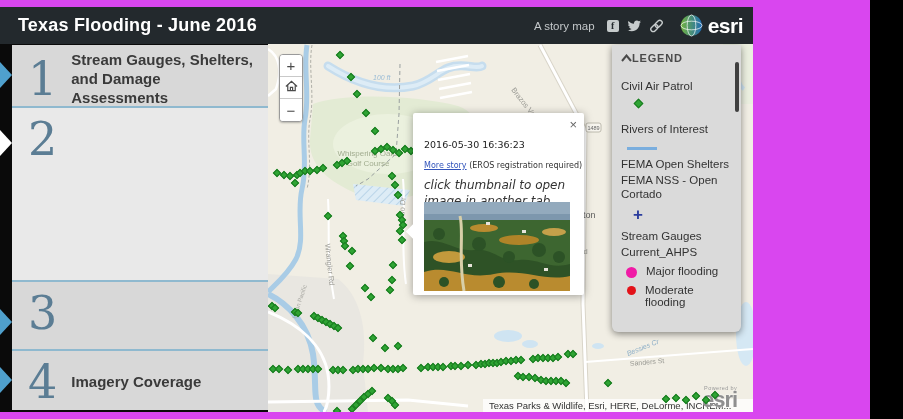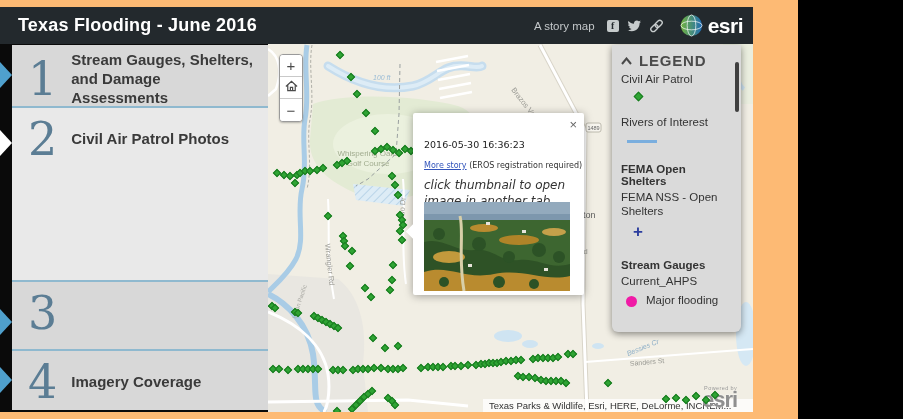--- a/index.html
+++ b/index.html
@@ -1,17 +1,17 @@
 <!DOCTYPE html>
 <html><head>
 <meta charset="utf-8">
 <style>
   html,body{margin:0;padding:0;background:#000;}
   *{box-sizing:border-box;}
-  .stage{position:relative;width:798px;height:419px;background:#fdba74;overflow:hidden;
+  .stage{position:relative;width:870px;height:419px;background:#d946ef;overflow:hidden;
          font-family:"Liberation Sans",sans-serif;}
   .app{position:absolute;left:0;top:7px;width:753px;height:405px;background:#f1eee4;}
 
   
   .hdr{position:absolute;left:0;top:0;width:753px;height:37px;background:#23292d;
        display:flex;align-items:center;padding:0 10px 0 18px;}
   .hdr-title{color:#fff;font-size:18px;font-weight:bold;letter-spacing:.2px;}
   .hdr-right{margin-left:auto;display:flex;align-items:center;gap:9px;}
   .hdr-sub{color:#c3c7c9;font-size:11.5px;margin-right:3px;}
   .soc{display:flex;align-items:center;gap:8px;}
@@ -71,32 +71,32 @@
   .popup .linkline{position:absolute;left:11px;top:48px;font-size:8px;white-space:nowrap;}
   .popup .linkline a{color:#3355bb;text-decoration:underline;}
   .popup .instr{position:absolute;left:11px;top:64px;width:152px;font-size:12px;
          font-style:italic;color:#333;line-height:1.35;}
   .thumb{position:absolute;left:11px;top:89px;width:146px;height:89px;cursor:pointer;}
 
   
   .legend{position:absolute;left:344px;top:1px;width:129px;height:287px;background:#dadada;
           z-index:4;border-radius:0 0 6px 6px;box-shadow:0 2px 7px rgba(0,0,0,.45);
           padding:7px 8px 8px 9px;font-size:11.5px;color:#333;}
-  .lg-head{display:flex;align-items:center;gap:7px;font-size:15px;font-weight:bold;
-          color:#4a4a4a;letter-spacing:.8px;margin-bottom:4px;cursor:pointer;}
+  .lg-head{display:flex;align-items:center;font-size:11px;font-weight:bold;
+          color:#4a4a4a;letter-spacing:.8px;margin-bottom:16px;cursor:pointer;}
   .lg-title{margin-top:0;}
   .lg-sym-diamond{width:7px;height:7px;background:#2fa434;border:1px solid #187a1f;
           transform:rotate(45deg);margin:8px 0 8px 14px;}
   .lg-line{width:30px;height:3px;background:#7aaede;margin:12px 0 6px 6px;}
   .lg-plus{color:#2b3d9e;font-size:17px;font-weight:bold;line-height:14px;margin:6px 0 4px 12px;}
   .lg-row{display:flex;align-items:flex-start;margin-top:6px;}
   .lg-dotswatch{flex:0 0 auto;border-radius:50%;margin:2px 9px 0 5px;}
   .lg-scroll{position:absolute;right:2px;top:17px;width:4px;height:50px;background:#3f3f3f;
           border-radius:2px;}
-  .mt16{margin-top:16px;} .mt20{margin-top:20px;font-weight:bold;}
+  .mt16{margin-top:16px;} .mt20{margin-top:8px;}
   .lg-sub{margin-top:3px;line-height:1.25;width:100px;}
 
   
   .attrib{position:absolute;left:215px;top:355px;width:270px;height:13px;z-index:1;
           background:rgba(255,255,255,.78);font-size:9.5px;color:#323232;
           padding:1px 0 0 6px;white-space:nowrap;}
   .watermark{position:absolute;left:434px;top:341px;z-index:1;text-align:right;}
   .watermark .pb{font-size:5.5px;color:#9a9a9a;letter-spacing:.4px;}
   .watermark .wm{font-size:22px;line-height:18px;font-weight:bold;color:#8f8f8f;
           letter-spacing:-1px;text-shadow:0 0 2px #fff;}
@@ -146,21 +146,20 @@
       <div class="step-row">
         <span class="num">1</span>
         <span class="step-label">Stream Gauges, Shelters, and Damage Assessments</span>
       </div>
     </div>
     <div class="sdiv d1"></div>
     <div class="step active s2">
       <span class="arrow white a2"></span>
       <div class="step-row">
         <span class="num">2</span>
-        <span class="step-label">Civil Air Patrol Photos</span>
       </div>
     </div>
     <div class="sdiv d2"></div>
     <div class="step s3">
       <span class="arrow blue a3"></span>
       <div class="step-row">
         <span class="num">3</span>
       </div>
     </div>
     <div class="sdiv d3"></div>
@@ -429,28 +428,32 @@
         <svg width="11" height="8" viewBox="0 0 11 8">
           <path d="M1,7 L5.5,1.5 L10,7" fill="none" stroke="#4a4a4a" stroke-width="2"></path>
         </svg>
         <span>LEGEND</span>
       </div>
       <div class="lg-title">Civil Air Patrol</div>
       <div class="lg-sym-diamond"></div>
       <div class="lg-title mt16">Rivers of Interest</div>
       <div class="lg-line"></div>
       <div class="lg-title mt20">FEMA Open Shelters</div>
-      <div class="lg-sub">FEMA NSS - Open Shelters</div>
+      <div class="lg-sub">FEMA NSS - Open Cortado</div>
       <div class="lg-plus">+</div>
       <div class="lg-title mt20">Stream Gauges</div>
       <div class="lg-sub">Current_AHPS</div>
       <div class="lg-row">
         <span class="lg-dotswatch" style="width:11px;height:11px;background:#f01ba6"></span>
         <span>Major flooding</span>
       </div>
+      <div class="lg-row">
+        <span class="lg-dotswatch" style="width:9px;height:9px;background:#e31219;margin-left:6px"></span>
+        <span style="width:74px">Moderate flooding</span>
+      </div>
       <div class="lg-scroll"></div>
     </div>
 
     <div class="attrib">Texas Parks &amp; Wildlife, Esri, HERE, DeLorme, INCREM...</div>
     <div class="watermark">
       <div class="pb">Powered by</div>
       <div class="wm">esri</div>
     </div>
   </div>
 

